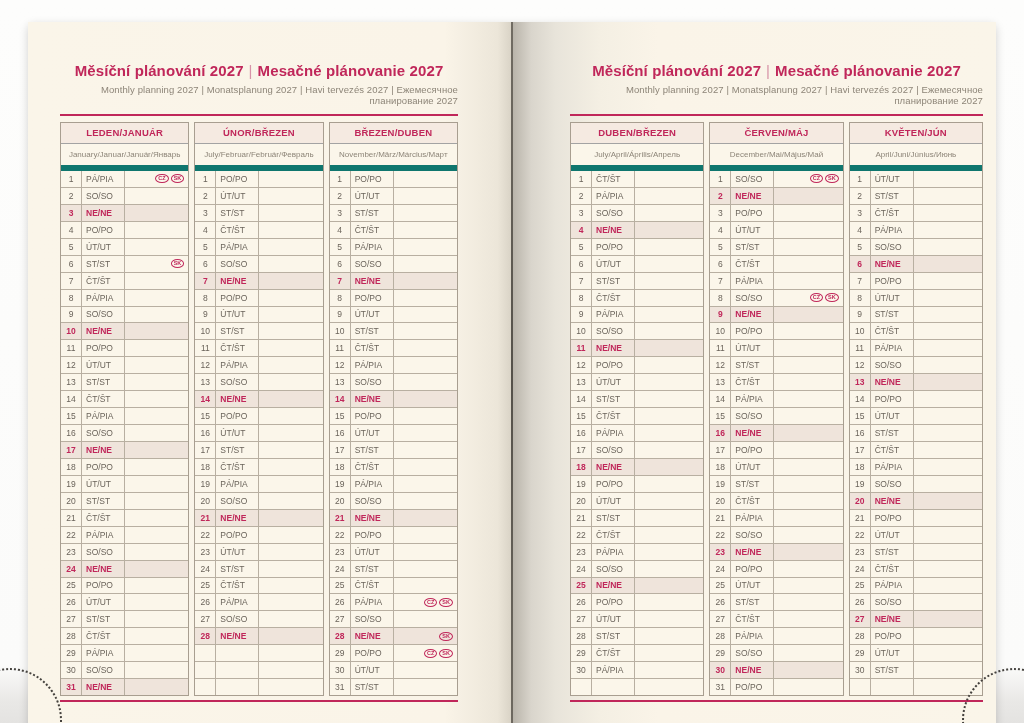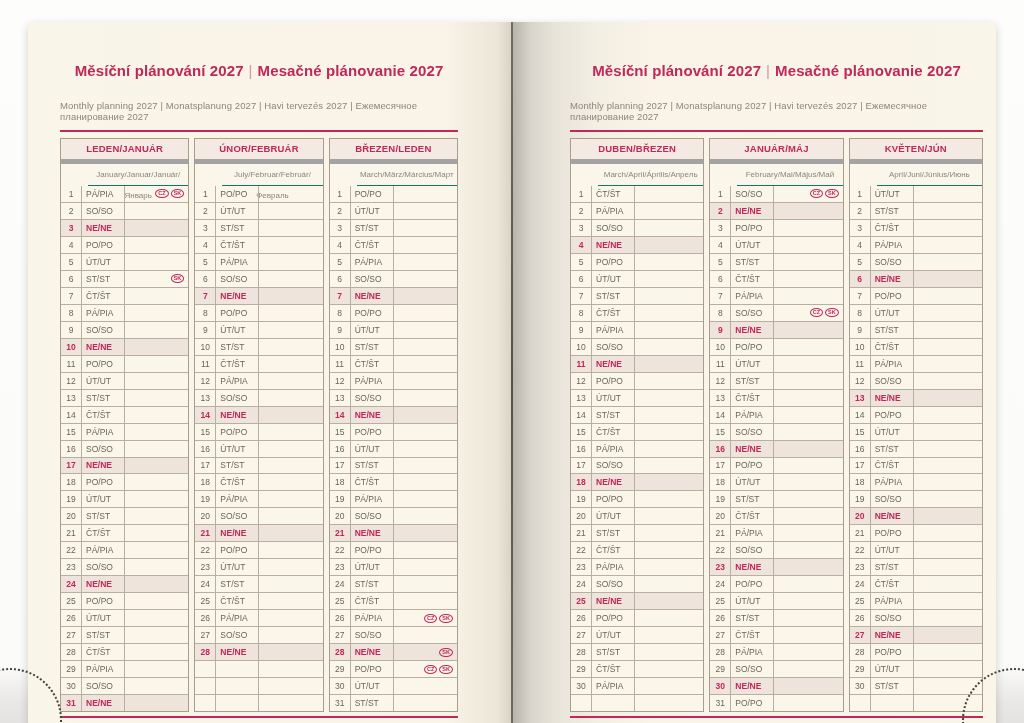--- a/index.html
+++ b/index.html
@@ -15,30 +15,30 @@
   }
   .page{position:absolute;top:0;height:710px;box-sizing:border-box;}
   .page-left{left:0;width:484px;padding:40px 54px 0 32px;
     background:linear-gradient(to right,#faf5e9 0%,#faf4e8 86%,#ece6d9 97%,#d8d2c5 100%);}
   .page-right{left:484px;width:484px;padding:40px 13px 0 58px;
     background:linear-gradient(to right,#b7b2a8 0%,#d9d5cc 4%,#e8e4da 9%,#f4efe3 18%,#faf4e8 30%,#faf5e9 100%);}
   .gutter-line{position:absolute;left:483px;top:0;width:2px;height:710px;
     background:linear-gradient(to bottom,#716c63,#55514a 50%,#6e6960);}
   .p-title{text-align:center;font-size:15px;font-weight:bold;color:#c0275a;letter-spacing:0.1px;}
   .p-title .sep{color:#d793a8;font-weight:normal;padding:0 5px;}
-  .p-subtitle{text-align:left;font-size:9.5px;color:#8d8578;margin-top:21px;letter-spacing:0.1px;}
+  .p-subtitle{text-align:right;font-size:9.5px;color:#8d8578;margin-top:5px;letter-spacing:0.1px;}
   .rule{height:2px;background:#c0275a;margin-top:8px;}
   .rule.bottom{margin-top:4px;}
   .months-row{display:flex;gap:5px;margin-top:6px;}
   .month{flex:1;height:574px;display:flex;flex-direction:column;
     border:1px solid #a89e90;box-sizing:border-box;background:#fbf6ea;}
   .m-header{height:20px;line-height:20px;text-align:center;font-size:9.5px;font-weight:bold;
-    color:#c0275a;background:#f5eae1;border-bottom:5px solid #a3a3a3;letter-spacing:0.2px;}
+    color:#c0275a;background:#f5eae1;border-bottom:1px solid #a3a3a3;letter-spacing:0.2px;}
   .m-subheader{height:21px;line-height:21px;text-align:center;font-size:8px;color:#8d8578;
-    border-bottom:1px solid #0f766e;margin-left:27px;}
+    border-bottom:6px solid #0f766e;}
   .m-rows{flex:1;display:flex;flex-direction:column;}
   .day-row{flex:1;display:flex;align-items:stretch;font-size:8.5px;color:#6a635a;}
   .day-row + .day-row{border-top:1px solid #b8afa1;}
   .c-num{width:20px;border-right:1px solid #b8afa1;display:flex;align-items:center;justify-content:center;}
   .c-day{width:43px;border-right:1px solid #b8afa1;display:flex;align-items:center;padding-left:4px;box-sizing:border-box;}
   .c-notes{flex:1;display:flex;align-items:center;justify-content:flex-end;padding-right:4px;gap:2px;}
   .day-row.sunday{background:#efe4db;}
   .day-row.sunday .c-num,.day-row.sunday .c-day{color:#c0275a;font-weight:bold;}
   .hicon{display:inline-block;border:1px solid #c0275a;border-radius:50%;
     color:#c0275a;font-size:5.5px;font-weight:bold;line-height:7px;height:7px;
@@ -219,21 +219,21 @@
                 <div class="c-notes"></div>
               </div>
               <div class="day-row sunday">
                 <div class="c-num">31</div>
                 <div class="c-day">NE/NE</div>
                 <div class="c-notes"></div>
               </div>
             </div>
           </div>
           <div class="month">
-            <div class="m-header">ÚNOR/FEBRUÁR</div>
+            <div class="m-header">ÚNOR/BŘEZEN</div>
             <div class="m-subheader">July/Februar/Február/Февраль</div>
             <div class="m-rows">
               <div class="day-row">
                 <div class="c-num">1</div>
                 <div class="c-day">PO/PO</div>
                 <div class="c-notes"></div>
               </div>
               <div class="day-row">
                 <div class="c-num">2</div>
                 <div class="c-day">ÚT/UT</div>
@@ -380,22 +380,22 @@
                 <div class="c-notes"></div>
               </div>
               <div class="day-row">
                 <div class="c-num"></div>
                 <div class="c-day"></div>
                 <div class="c-notes"></div>
               </div>
             </div>
           </div>
           <div class="month">
-            <div class="m-header">BŘEZEN/LEDEN</div>
-            <div class="m-subheader">March/März/Március/Март</div>
+            <div class="m-header">BŘEZEN/DUBEN</div>
+            <div class="m-subheader">November/März/Március/Март</div>
             <div class="m-rows">
               <div class="day-row">
                 <div class="c-num">1</div>
                 <div class="c-day">PO/PO</div>
                 <div class="c-notes"></div>
               </div>
               <div class="day-row">
                 <div class="c-num">2</div>
                 <div class="c-day">ÚT/UT</div>
                 <div class="c-notes"></div>
@@ -559,21 +559,21 @@
       <div class="rule bottom"></div>
     </div>
 
     <div class="page page-right">
       <div class="p-title"><span>Měsíční plánování 2027</span><span class="sep">|</span><span>Mesačné plánovanie 2027</span></div>
       <div class="p-subtitle">Monthly planning 2027 | Monatsplanung 2027 | Havi tervezés 2027 | Ежемесячное планирование 2027</div>
       <div class="rule top"></div>
       <div class="months-row" id="months-right">
           <div class="month">
             <div class="m-header">DUBEN/BŘEZEN</div>
-            <div class="m-subheader">March/April/Április/Апрель</div>
+            <div class="m-subheader">July/April/Április/Апрель</div>
             <div class="m-rows">
               <div class="day-row">
                 <div class="c-num">1</div>
                 <div class="c-day">ČT/ŠT</div>
                 <div class="c-notes"></div>
               </div>
               <div class="day-row">
                 <div class="c-num">2</div>
                 <div class="c-day">PÁ/PIA</div>
                 <div class="c-notes"></div>
@@ -719,22 +719,22 @@
                 <div class="c-notes"></div>
               </div>
               <div class="day-row">
                 <div class="c-num"></div>
                 <div class="c-day"></div>
                 <div class="c-notes"></div>
               </div>
             </div>
           </div>
           <div class="month">
-            <div class="m-header">JANUÁR/MÁJ</div>
-            <div class="m-subheader">February/Mai/Május/Май</div>
+            <div class="m-header">ČERVEN/MÁJ</div>
+            <div class="m-subheader">December/Mai/Május/Май</div>
             <div class="m-rows">
               <div class="day-row">
                 <div class="c-num">1</div>
                 <div class="c-day">SO/SO</div>
                 <div class="c-notes">
                   <span class="hicon">CZ</span>
                   <span class="hicon">SK</span>
                 </div>
               </div>
               <div class="day-row sunday">

